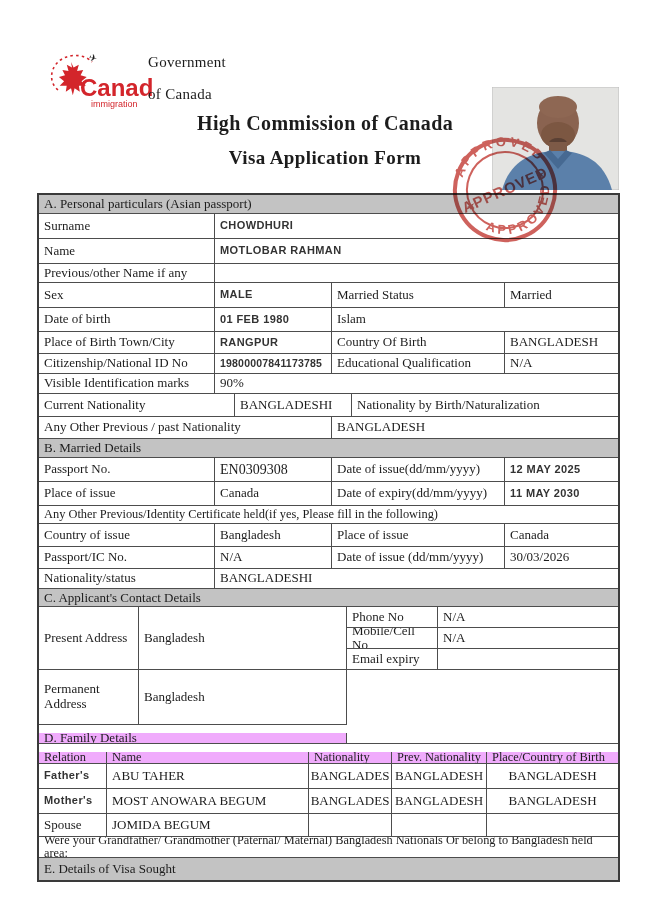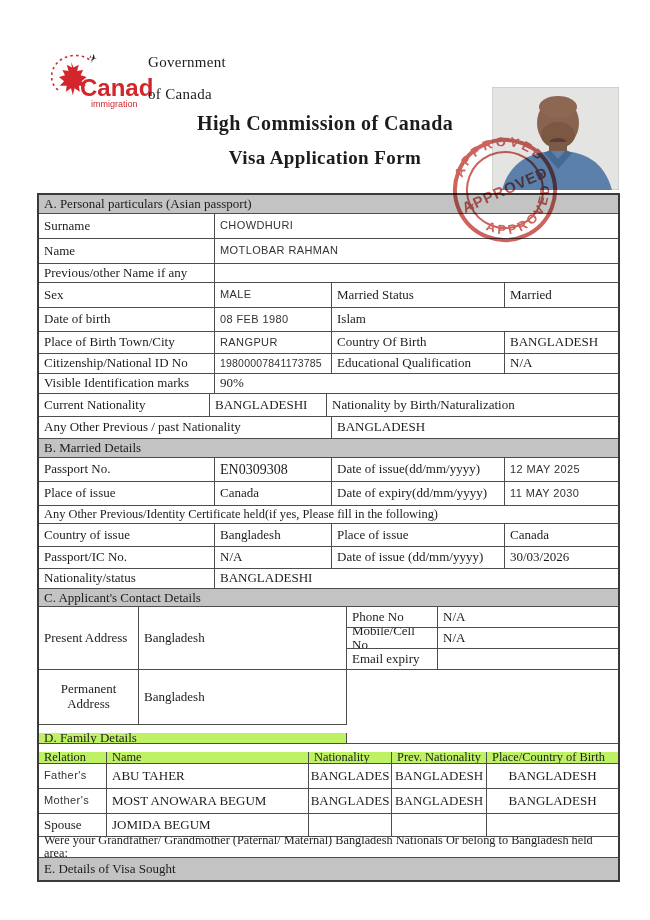--- a/index.html
+++ b/index.html
@@ -16,29 +16,29 @@
   .photo { position:absolute; left:492px; top:87px; width:127px; height:103px; z-index:1; }
   .stamp { position:absolute; left:450px; top:135px; width:110px; height:110px; z-index:5; opacity:.78; mix-blend-mode:multiply; }
 
   
   .form { position:absolute; left:37px; top:193px; width:583px; border:2px solid #3a3a3a; z-index:2; background:#fff; }
   .row  { display:flex; border-bottom:1px solid #4d4d4d; }
   .row.last { border-bottom:none; }
   .cell { border-right:1px solid #4d4d4d; display:flex; align-items:center; padding:1px 5px; font-size:13px; overflow:hidden; line-height:1.08; }
   .cell.endc { border-right:none; }
   .bar  { background:#c3c3c3; font-size:13px; padding-left:5px; display:flex; align-items:center; }
-  .grayc{ background:#bef264;margin-top:8px; }
-  .v-sans { font-family:"Liberation Sans", sans-serif; font-size:11px; font-weight:400; color:#333; letter-spacing:.4px; }
+  .grayc{ background:#f0abfc;margin-top:8px; }
+  .v-sans { font-family:"Liberation Sans", sans-serif; font-size:11px; font-weight:700; color:#333; letter-spacing:.4px; }
   .v-sans.num { font-size:10.5px; letter-spacing:.2px; }
   .small { font-size:12.4px; }
   .ctr { justify-content:center; text-align:center; }
   .subcol { display:flex; flex-direction:column; padding:0; }
   .subrow { display:flex; border-bottom:1px solid #4d4d4d; height:21px; }
   .subrow.last { border-bottom:none; }
-  .wrapcell { line-height:1.15;text-align:center; }
+  .wrapcell { line-height:1.15; }
 </style>
 </head>
 <body>
 
 <svg class="logo" viewBox="0 0 108 66">
   <path d="M14,40 C4,32 6,16 18,9 C28,3 42,5 48,12" fill="none" stroke="#d3252b" stroke-width="1.6" stroke-dasharray="2.5,3.2"></path>
   <text x="44" y="10" font-size="10" fill="#1c1c1c" transform="rotate(18 44 10)">✈</text>
   <path fill="#d3252b" d="M27,12 l2.6,5.4 5.2-2.6 -1.7,6.1 6.1-0.9 -2.6,5.2 6.1,1.7 -5.2,4.4 4.4,4.4 -7,0 0.9,6.1 -5.2-3.5 -1.8,7 -1.8-7 -5.2,3.5 0.9-6.1 -7,0 4.4-4.4 -5.2-4.4 6.1-1.7 -2.6-5.2 6.1,0.9 -1.7-6.1 5.2,2.6 z"></path>
   <text x="36" y="46" font-family="Liberation Sans, sans-serif" font-size="24" font-weight="bold" fill="#d3252b">Canada</text>
   <text x="47" y="57" font-family="Liberation Sans, sans-serif" font-size="9" fill="#d3252b">immigration</text>
@@ -100,21 +100,21 @@
 
   <div class="row" style="height:25px">
     <div class="cell" style="width:176px">Sex</div>
     <div class="cell v-sans" style="width:117px">MALE</div>
     <div class="cell" style="width:173px">Married Status</div>
     <div class="cell endc" style="flex:1">Married</div>
   </div>
 
   <div class="row" style="height:24px">
     <div class="cell" style="width:176px">Date of birth</div>
-    <div class="cell v-sans" style="width:117px">08 FEB 1980</div>
+    <div class="cell v-sans" style="width:117px">01 FEB 1980</div>
     <div class="cell endc" style="flex:1">Islam</div>
   </div>
 
   <div class="row" style="height:22px">
     <div class="cell" style="width:176px">Place of Birth Town/City</div>
     <div class="cell v-sans" style="width:117px">RANGPUR</div>
     <div class="cell" style="width:173px">Country Of Birth</div>
     <div class="cell endc" style="flex:1">BANGLADESH</div>
   </div>
 
@@ -124,21 +124,21 @@
     <div class="cell" style="width:173px">Educational Qualification</div>
     <div class="cell endc" style="flex:1">N/A</div>
   </div>
 
   <div class="row" style="height:20px">
     <div class="cell" style="width:176px">Visible Identification marks</div>
     <div class="cell endc" style="flex:1">90%</div>
   </div>
 
   <div class="row" style="height:23px">
-    <div class="cell" style="width:171px">Current Nationality</div>
+    <div class="cell" style="width:196px">Current Nationality</div>
     <div class="cell" style="width:117px">BANGLADESHI</div>
     <div class="cell endc" style="flex:1">Nationality by Birth/Naturalization</div>
   </div>
 
   <div class="row" style="height:22px">
     <div class="cell" style="width:293px">Any Other Previous / past Nationality</div>
     <div class="cell endc" style="flex:1">BANGLADESH</div>
   </div>
 
   <div class="row bar" style="height:19px">B. Married Details</div>

